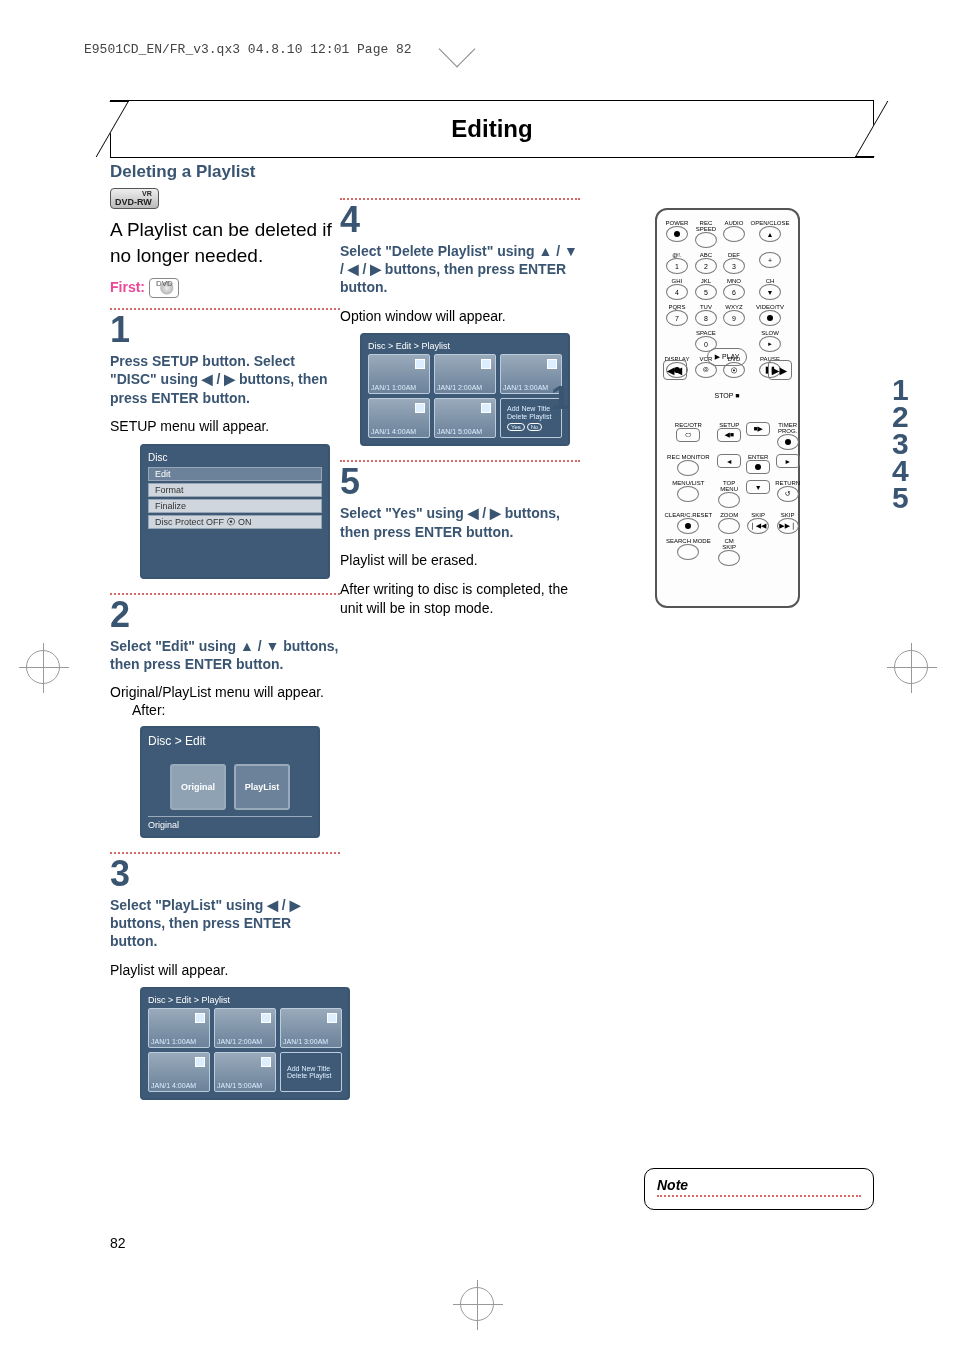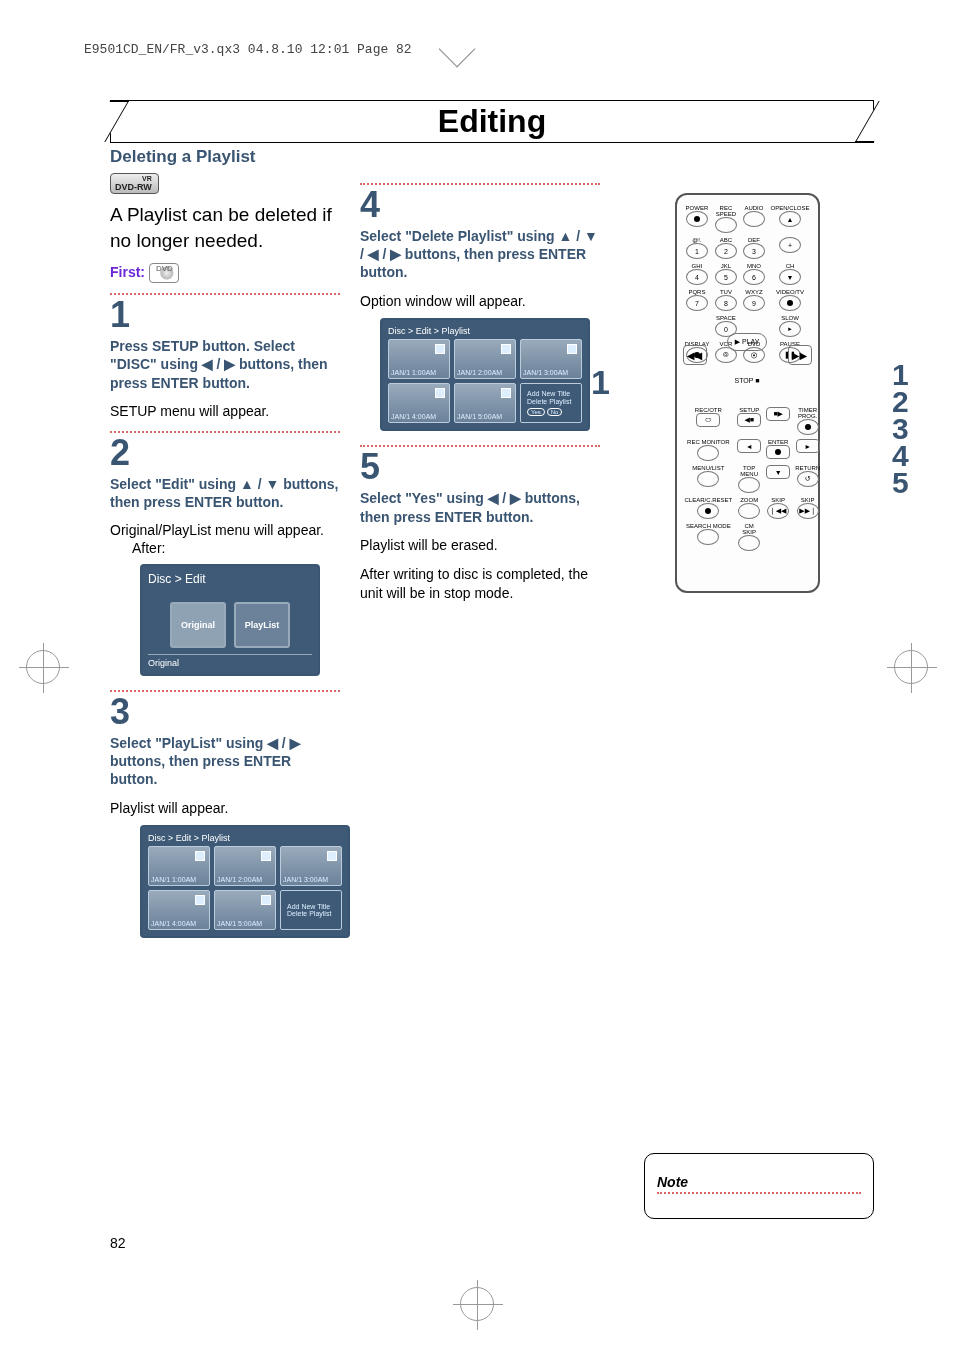--- a/index.html
+++ b/index.html
@@ -36,22 +36,22 @@
     .crop-circle::before,.crop-circle::after{content:"";position:absolute;background:#999;}
     .crop-circle::before{left:50%;top:-8px;width:1px;height:50px;}
     .crop-circle::after{top:50%;left:-8px;height:1px;width:50px;}
     .crop-left{ top:650px; left:26px;}
     .crop-right{ top:650px; right:26px;}
     .crop-bottom{ bottom:30px; left:50%; margin-left:-17px;}
     .title-box {
       border: 1px solid #000;
       text-align: center;
       font-weight: bold;
-      font-size: 32px;
-      padding: 2px 0;
+      font-size: 24px;
+      padding: 14px 0;
       position: relative;
       margin-bottom: 4px;
     }
     .title-box::before, .title-box::after {
       content: "";
       position: absolute;
       top: 0; bottom: 0;
       width: 18px;
       background: #fff;
     }
@@ -94,21 +94,21 @@
       background: linear-gradient(#eee,#bbb);
       color: #222;
       margin-bottom:8px;
     }
     .dvd-rw-badge .vr { display:block; text-align:right; font-size:7px; line-height:7px;}
     .intro-text {
       font-size: 19px;
       line-height: 1.35;
       margin-bottom: 10px;
     }
-    .first-label { color:#6d28d9; font-weight:bold; font-size:14px;}
+    .first-label { color:#ec4899; font-weight:bold; font-size:14px;}
     .disc-icon {
       display:inline-block; width:30px; height:20px;
       border:1px solid #888; border-radius:4px;
       background: radial-gradient(circle at 60% 50%, #eee 0, #bbb 6px, transparent 7px);
       vertical-align:middle;
       font-size:8px; text-align:center; line-height:9px; color:#555;
     }
     .dotted-sep {
       border:none;
       border-top: 2px dotted #d66;
@@ -128,21 +128,20 @@
       line-height: 1.3;
     }
     .step-result {
       font-size: 14px;
       line-height:1.35;
       margin-top:10px;
     }
     .indent { margin-left: 22px; font-size:14px; }
     .columns {
       display: flex;
-      gap: 20px;
       align-items: flex-start;
     }
     .col-left { width: 230px; }
     .col-mid { width: 240px; }
     .col-right { flex: 1; position:relative; }
     .ui-box {
       border: 2px solid #3a5572;
       border-radius: 4px;
       background: #3f5a76;
       padding: 6px;
@@ -270,21 +269,21 @@
     .lead-line{ position:absolute; height:1px; background:#3a5572;}
     .lead-left{ top: 216px; right: 148px; width: 36px;}
     .lead-r1{ top: 216px; left: 150px; width: 42px;}
     .lead-r2{ top: 232px; left: 150px; width: 42px;}
     .lead-r3{ top: 248px; left: 153px; width: 39px;}
     .lead-r4{ top: 264px; left: 155px; width: 37px;}
     .lead-r5{ top: 280px; left: 155px; width: 37px;}
     .note-box {
       border: 1px solid #000;
       border-radius: 10px;
-      padding: 20px 12px;
+      padding: 8px 12px;
       width: 230px;
       margin-top: 560px;
       margin-left: auto;
       font-size: 13px;
     }
     .note-box .note-title { font-weight:bold; font-style:italic; font-size:14px;}
     .note-box .note-sep{ border:none; border-top:2px dotted #d66; margin:2px 0 4px 0;}
     .note-box ul{ list-style:none; }
     .note-box li{ text-indent:-9px; padding-left:9px;}
     .page-num { position:absolute; bottom:100px; left:110px; font-size:14px;}
@@ -315,20 +314,28 @@
       <div>
         <span class="first-label">First:</span>
         <span class="disc-icon">DVD</span>
       </div>
 
       <hr class="dotted-sep">
       <div class="step-num">1</div>
       <div class="step-instr">Press SETUP button. Select "DISC" using ◀ / ▶ buttons, then press ENTER button.</div>
       <div class="step-result">SETUP menu will appear.</div>
 
+      <div class="ui-box">
+        <div class="ui-title">Disc</div>
+        <div class="ui-row active">Edit</div>
+        <div class="ui-row">Format</div>
+        <div class="ui-row">Finalize</div>
+        <div class="ui-row">Disc Protect OFF ⦿ ON</div>
+        <div style="height:40px"></div>
+      </div>
 
       <hr class="dotted-sep">
       <div class="step-num">2</div>
       <div class="step-instr">Select "Edit" using ▲ / ▼ buttons, then press ENTER button.</div>
       <div class="step-result">Original/PlayList menu will appear.</div>
       <div class="indent">After:</div>
 
       <div class="ui-edit-box">
         <div style="font-size:12px;margin-bottom:16px">Disc &gt; Edit</div>
         <div class="thumb-row">

